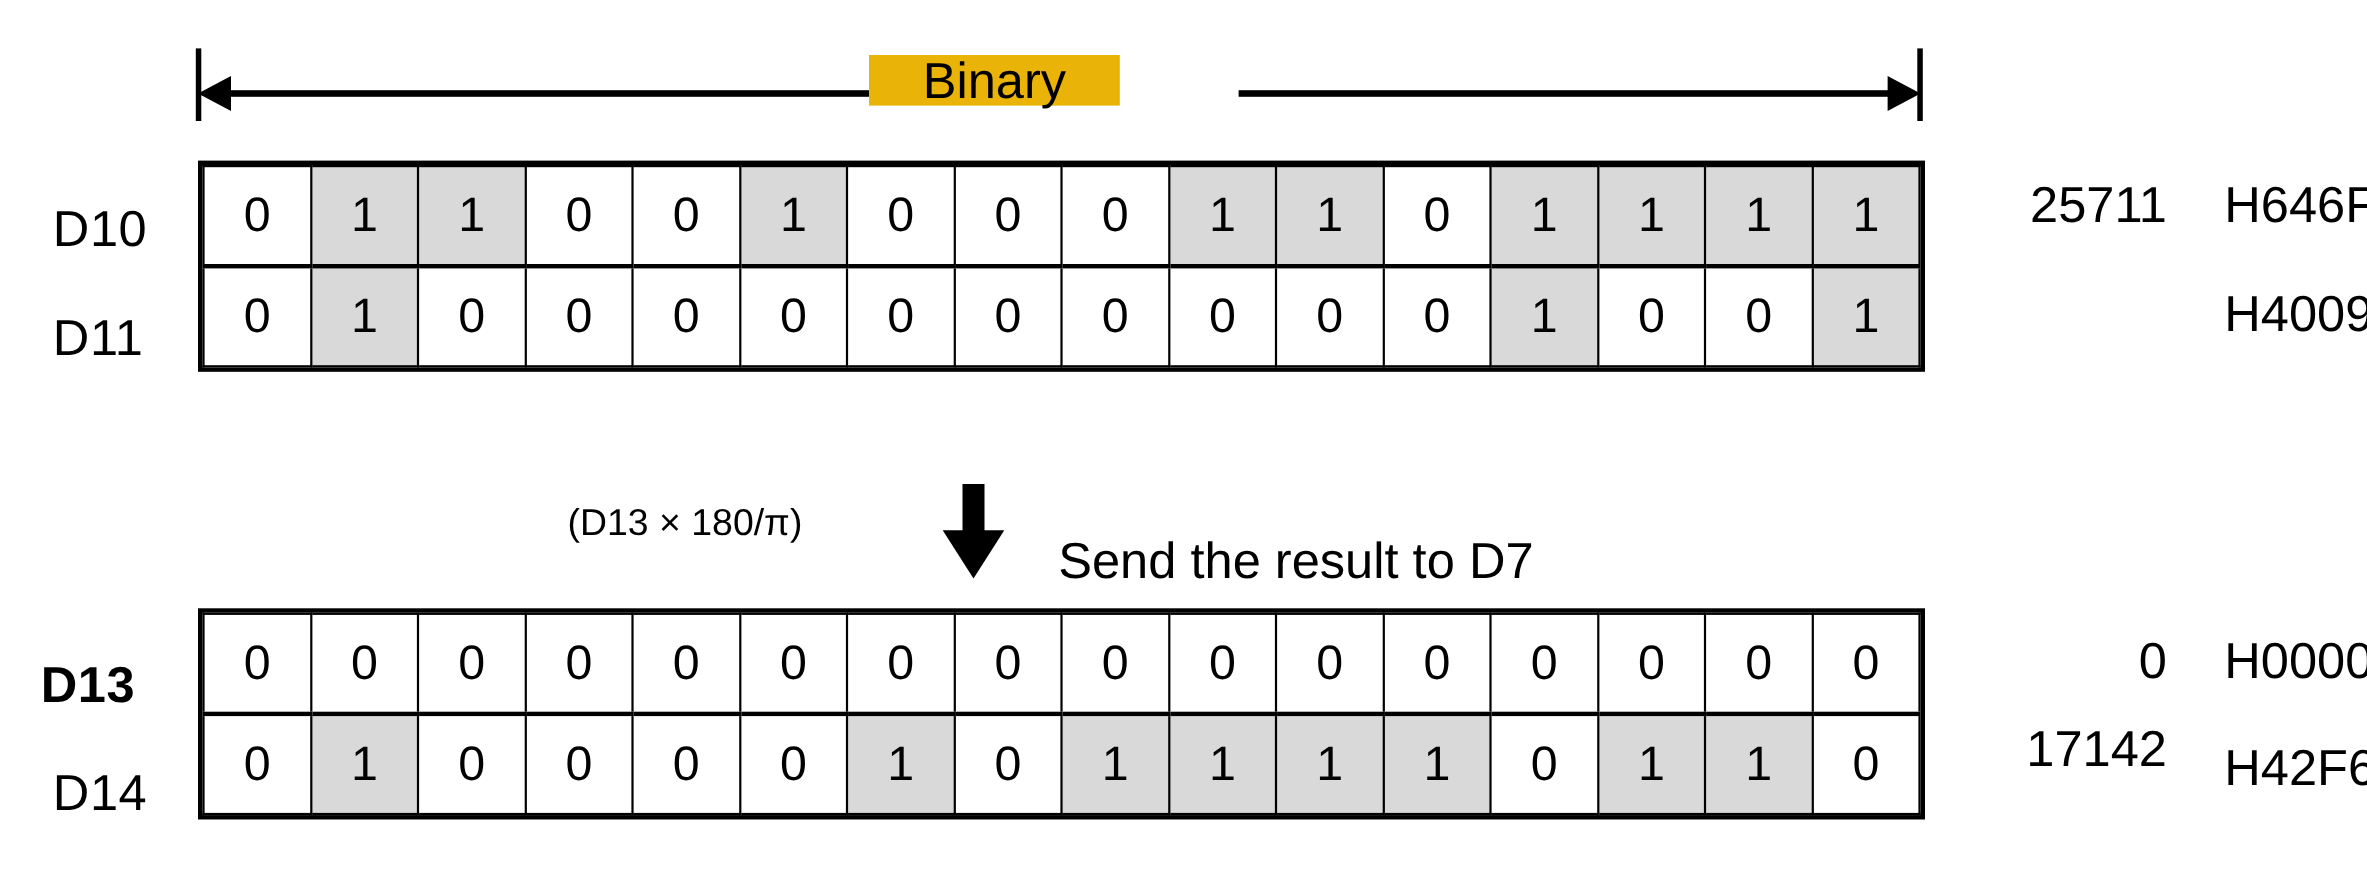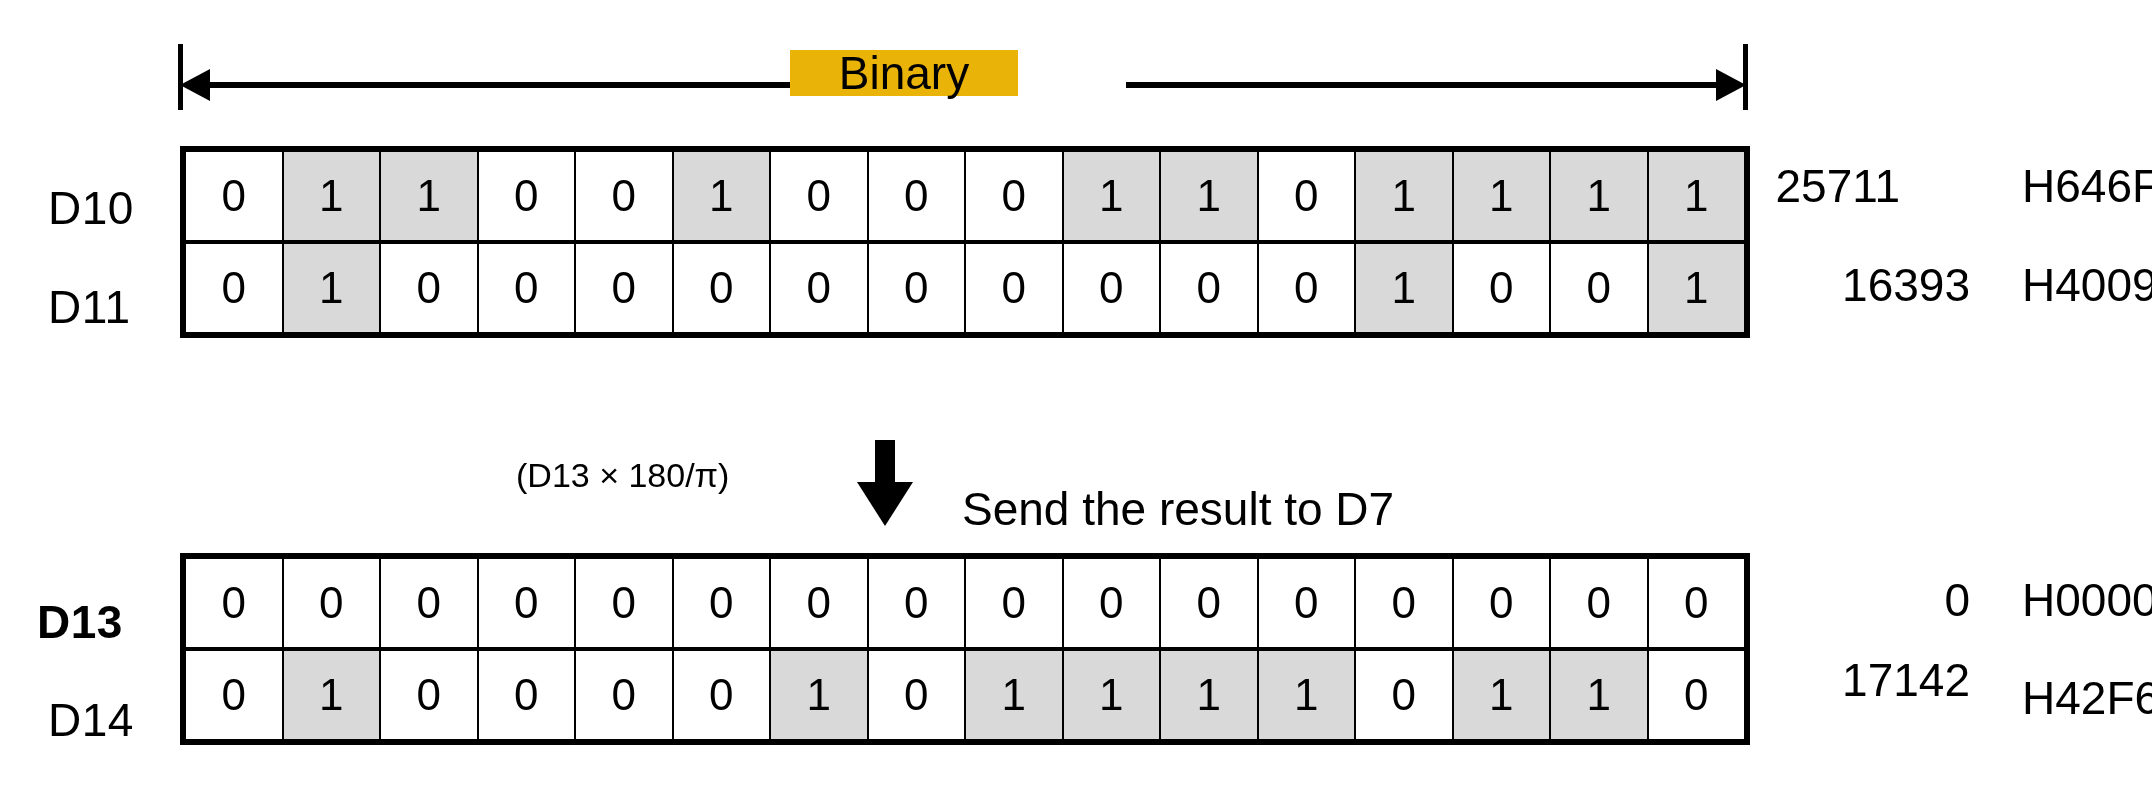--- a/index.html
+++ b/index.html
@@ -165,24 +165,23 @@
             <td>0</td>
             <td class="on">1</td>
             <td>0</td>
             <td>0</td>
             <td class="on">1</td>
           </tr>
     </tbody>
       </table>
   </div>
 
-  <div class="val-dec" style="left:1720px;top:163px;">25711</div>
+  <div class="val-dec" style="left:1790px;top:163px;">25711</div>
   <div class="val-hex" style="left:2022px;top:163px;">H646F</div>
 
-  <div class="val-dec" style="left:1790px;top:262px;">16393</div>
   <div class="val-hex" style="left:2022px;top:262px;">H4009</div>
 
   <div class="mid-formula" style="left:488px;top:458px;">(D13 × 180/π)</div>
 
   <div class="block" style="left:855px;top:440px;width:60px;height:86px;">
     <svg width="60" height="86" viewBox="0 0 60 86">
       <rect x="20" y="0" width="20" height="54" fill="#000"></rect>
       <polygon points="30,86 2,42 58,42" fill="#000"></polygon>
     </svg>
   </div>

